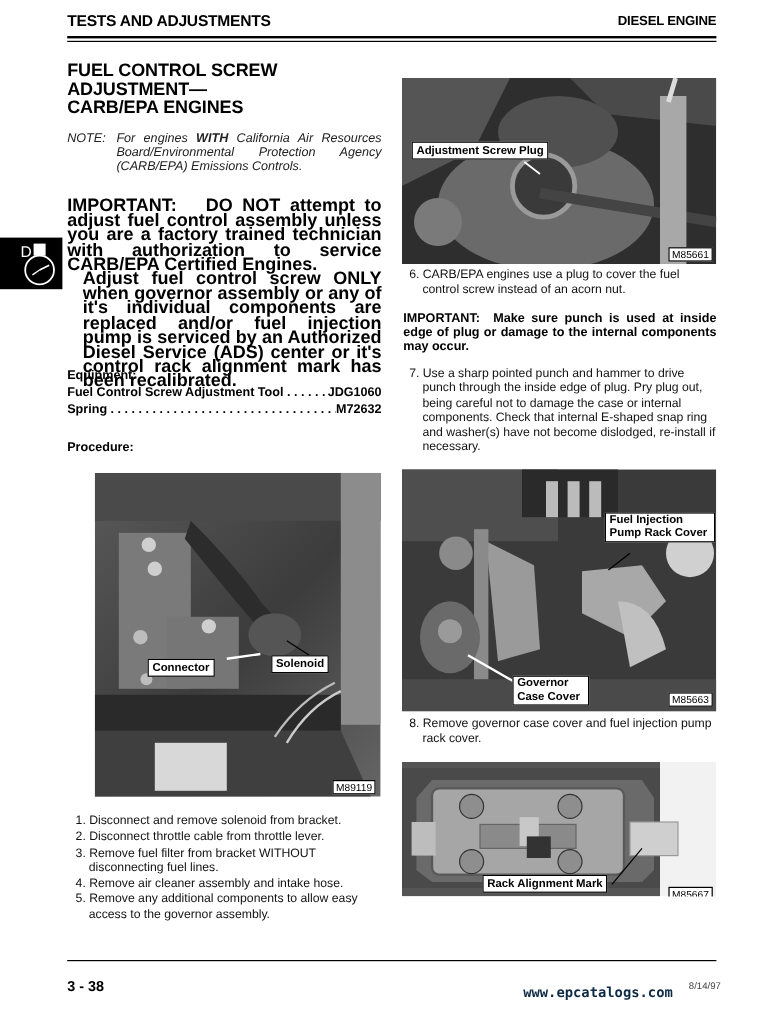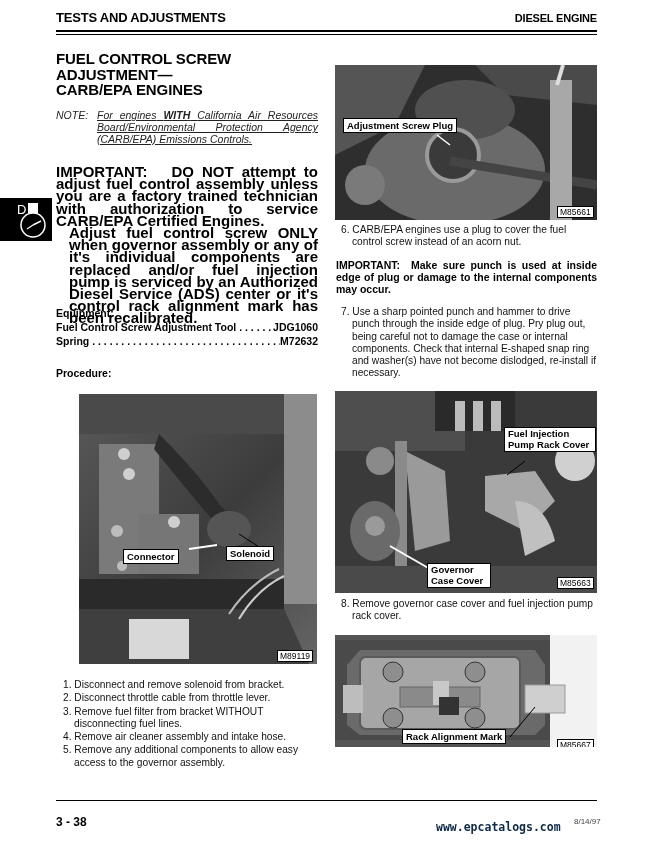--- a/index.html
+++ b/index.html
@@ -8,21 +8,21 @@
 
   .hdr-left { position: absolute; left: 56px; top: 10px; font-size: 13px; font-weight: bold; letter-spacing: -0.2px; text-align: right; }
   .hdr-right { position: absolute; right: 51px; top: 12px; font-size: 11px; font-weight: bold; letter-spacing: -0.2px; }
   .hdr-rule1 { position: absolute; left: 56px; width: 541px; top: 30px; height: 2px; background: #000; }
   .hdr-rule2 { position: absolute; left: 56px; width: 541px; top: 34px; height: 1px; background: #000; }
 
   .title { position: absolute; left: 56px; top: 51px; font-size: 15px; font-weight: bold; line-height: 15.5px; letter-spacing: -0.1px; }
 
   .note { position: absolute; left: 56px; top: 109px; width: 262px; font-size: 10.5px; font-style: italic; line-height: 12px; color: #222; }
   .note .lbl { display: inline-block; width: 41px; font-style: italic; }
-  .note .body { display: block; padding-left: 41px; margin-top: -12px; text-align: justify; text-decoration: underline; }
+  .note .body { display: block; padding-left: 41px; margin-top: -12px; text-align: justify; }
   .note b { font-style: italic; }
 
   .imp1 { position: absolute; left: 56px; top: 166px; width: 262px; font-size: 15px; font-weight: bold; line-height: 12.2px; }
   .imp1 p { padding-left: 13px; text-align: justify; }
   .imp1 p.first { padding-left: 0; }
 
   .sidetab { position: absolute; left: 0; top: 198px; width: 52px; height: 43px; background: #000; }
 
   .equip { position: absolute; left: 56px; top: 306px; width: 262px; font-size: 10.5px; font-weight: bold; line-height: 14px; }
   .equip .row { display: flex; white-space: nowrap; overflow: hidden; }

